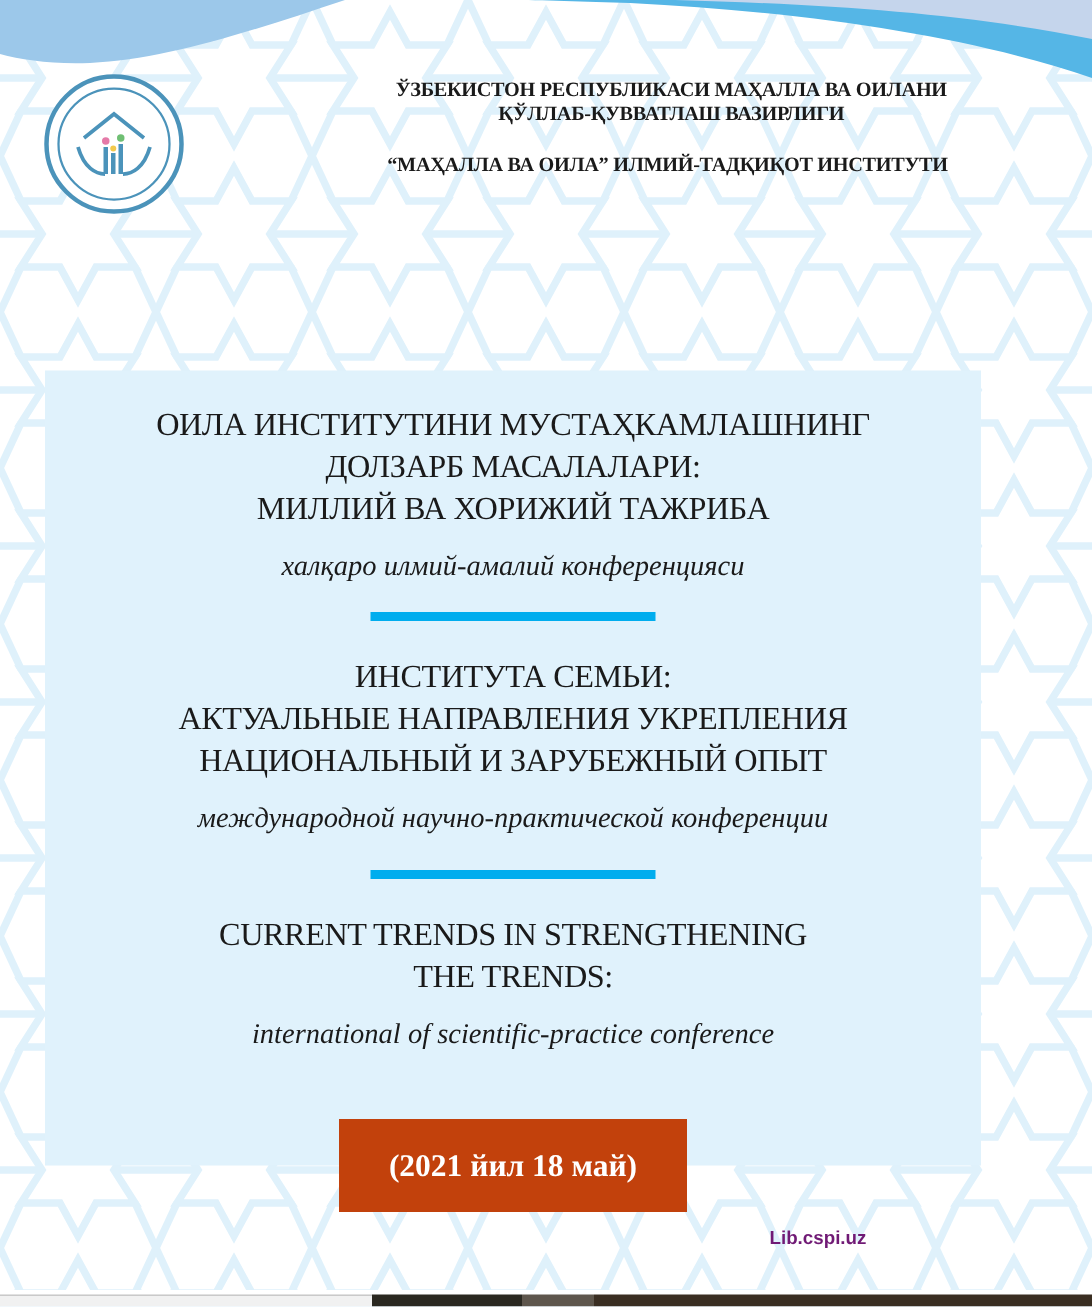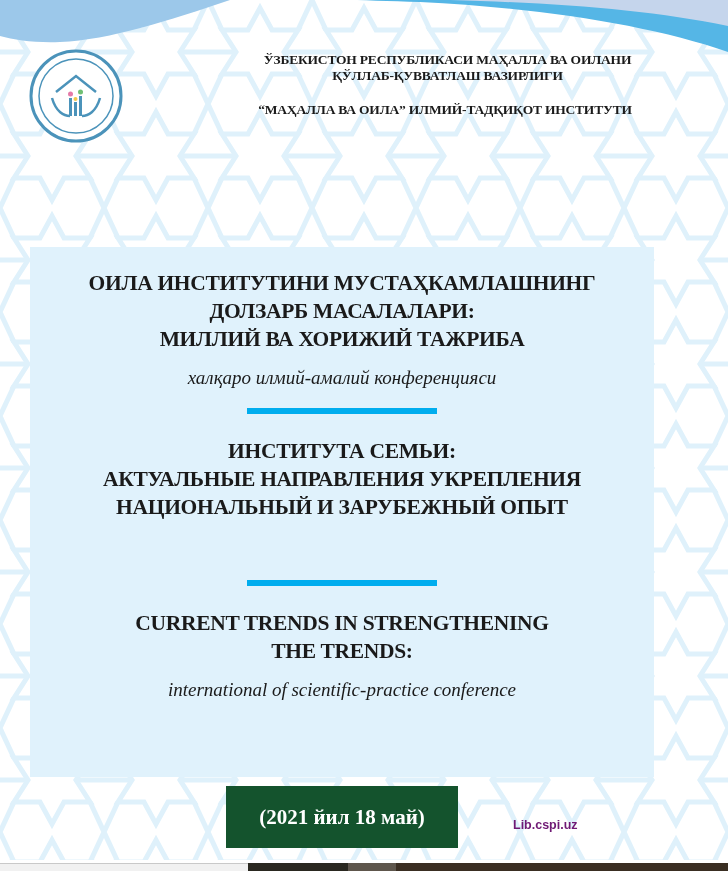--- a/index.html
+++ b/index.html
@@ -22,33 +22,33 @@
     line-height:16px; letter-spacing:-0.2px;
   }
   .header .ministry { margin-left:15px; }
   .header .institute { margin-top:18px; margin-left:10px; }
   .panel {
     position:absolute; left:30px; top:247px; width:624px; height:530px;
     background:#e0f2fc; z-index:2;
   }
   .block { position:absolute; left:0; width:624px; text-align:center; color:#1a1a1a; }
   .title {
-    font-weight:bold; font-size:21.5px; line-height:28px; letter-spacing:-0.3px;
+    font-weight:normal; font-size:21.5px; line-height:28px; letter-spacing:-0.3px;
   }
   .subtitle {
     font-style:italic; font-size:19px; margin-top:14px;
   }
   .divider {
     position:absolute; left:217px; width:190px; height:6px; background:#00adee;
   }
   .date-box {
     position:absolute; left:226px; top:746px; width:232px; height:62px;
-    background:#14532d; color:#ffffff; z-index:3;
+    background:#c2410c; color:#ffffff; z-index:3;
     display:flex; align-items:center; justify-content:center;
-    font-weight:bold; font-size:21px;margin-top:40px;
+    font-weight:bold; font-size:21px;
   }
   .watermark {
     position:absolute; left:513px; top:818px; z-index:3;
     font-family:"Liberation Sans", sans-serif; font-weight:bold; font-size:12.5px; color:#701a75;
   }
   .bottom-bar { position:absolute; left:0; top:863px; width:728px; height:8px; z-index:4; }
   .bb-left { position:absolute; left:0; top:0; width:248px; height:8px; background:#f1f1f1; border-top:1px solid #c9c9c9; box-sizing:border-box; }
   .bb-mid { position:absolute; left:248px; top:0; width:100px; height:8px; background:#2a2820; }
   .bb-thumb { position:absolute; left:348px; top:0; width:48px; height:8px; background:#5e564c; }
   .bb-right { position:absolute; left:396px; top:0; width:332px; height:8px; background:#3a2e22; }
@@ -111,20 +111,21 @@
     <div class="subtitle">халқаро илмий-амалий конференцияси</div>
   </div>
   <div class="divider" style="top:161px;"></div>
 
   <div class="block" style="top:190px;">
     <div class="title">
       <div>ИНСТИТУТА СЕМЬИ:</div>
       <div>АКТУАЛЬНЫЕ НАПРАВЛЕНИЯ УКРЕПЛЕНИЯ</div>
       <div>НАЦИОНАЛЬНЫЙ И ЗАРУБЕЖНЫЙ ОПЫТ</div>
     </div>
+    <div class="subtitle">международной научно-практической конференции</div>
   </div>
   <div class="divider" style="top:333px;"></div>
 
   <div class="block" style="top:362px;">
     <div class="title">
       <div>CURRENT TRENDS IN STRENGTHENING</div>
       <div>THE TRENDS:</div>
     </div>
     <div class="subtitle">international of scientific-practice conference</div>
   </div>

